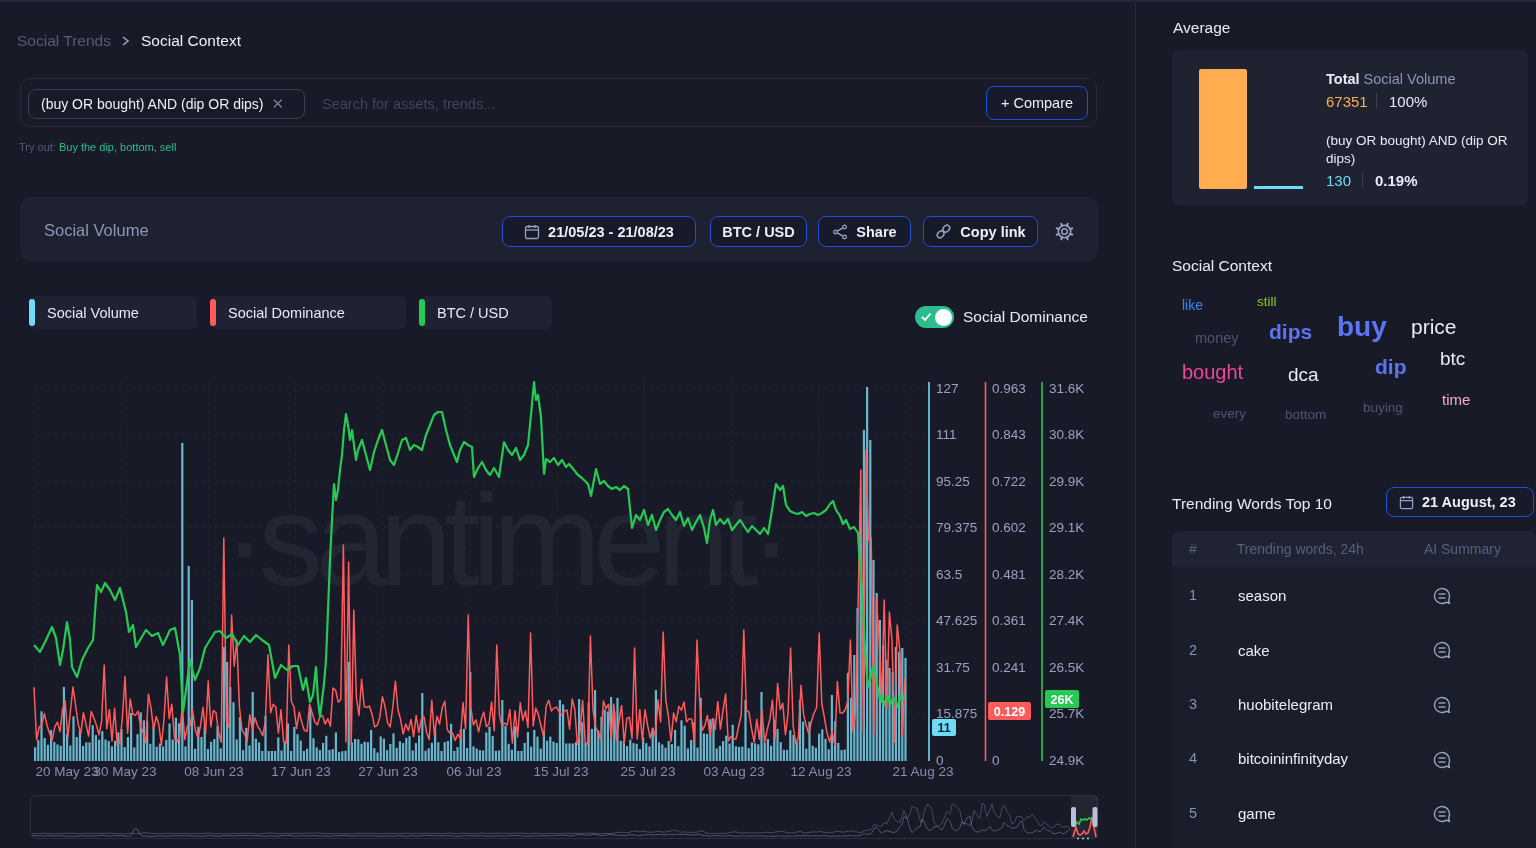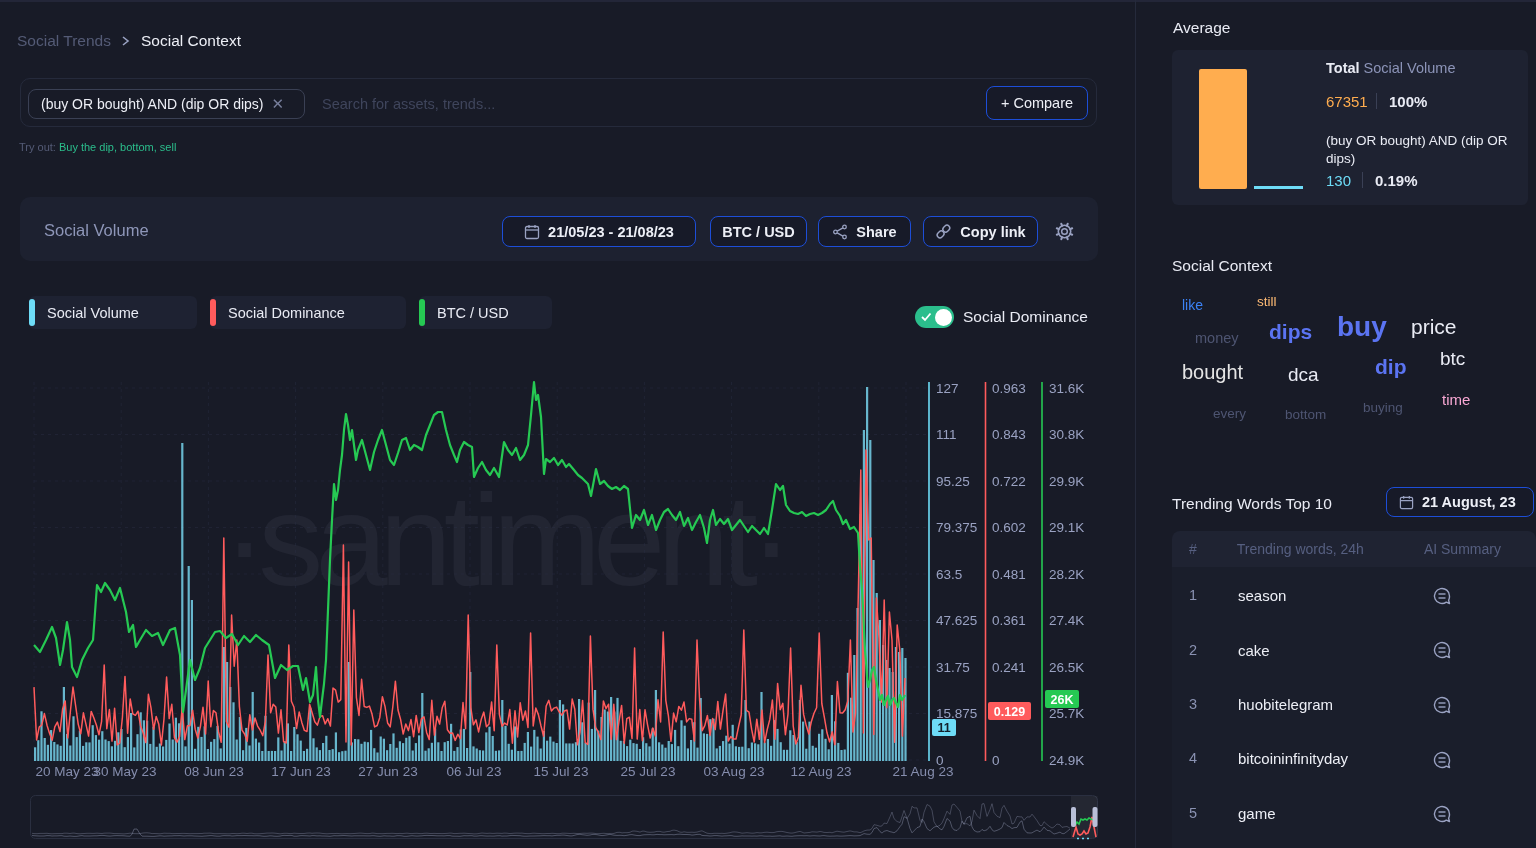--- a/index.html
+++ b/index.html
@@ -454,37 +454,37 @@
     <rect x="1071" y="807" width="5" height="20" rx="2" fill="#B9BfD8"></rect>
     <rect x="1092.5" y="807" width="5" height="20" rx="2" fill="#B9BFD8"></rect>
     <line x1="1077" y1="838.5" x2="1092" y2="838.5" stroke="#6EDCF7" stroke-width="1.4" stroke-dasharray="2 3"></line>
   </svg>
 
 <div class="abs" style="left:1135px;top:0;width:1px;height:848px;background:#252A3B"></div>
 <div class="abs" style="left:1173px;top:19px;font-size:15.5px">Average</div>
 <div class="abs" style="left:1172px;top:50px;width:356px;height:155px;background:#1E2231;border-radius:6px"></div>
 <div class="abs" style="left:1199px;top:69px;width:48px;height:120px;background:#FFAD4F;border-radius:2px"></div>
 <div class="abs" style="left:1254px;top:186px;width:49px;height:3px;background:#6EDCF7"></div>
-<div class="abs" style="left:1326px;top:60px;font-size:14.5px"><b>Total</b> <span style="color:#8C94B8">Social Volume</span></div>
+<div class="abs" style="left:1326px;top:71px;font-size:14.5px"><b>Total</b> <span style="color:#8C94B8">Social Volume</span></div>
 <div class="abs" style="left:1326px;top:93px;font-size:15px;font-weight:normal;color:#FFAD4F">67351</div>
 <div class="abs" style="left:1376px;top:93px;width:1px;height:16px;background:#3A4055"></div>
-<div class="abs" style="left:1389px;top:93px;font-size:15px;font-weight:bold">100%</div>
+<div class="abs" style="left:1389px;top:93px;font-size:15px;font-weight:normal">100%</div>
 <div class="abs" style="left:1326px;top:132px;width:185px;font-size:13.5px;line-height:17.5px">(buy OR bought) AND (dip OR dips)</div>
 <div class="abs" style="left:1326px;top:172px;font-size:15px;color:#6EDCF7">130</div>
 <div class="abs" style="left:1362px;top:172px;width:1px;height:16px;background:#3A4055"></div>
 <div class="abs" style="left:1375px;top:172px;font-size:15px;font-weight:bold">0.19%</div>
 
 <div class="abs" style="left:1172px;top:257px;font-size:15.5px">Social Context</div>
 <div class="abs" style="left:1182px;top:297px;font-size:14px;color:#3b82f6">like</div>
-<div class="abs" style="left:1257px;top:294px;font-size:13.5px;color:#fdba74">still</div>
+<div class="abs" style="left:1257px;top:294px;font-size:13.5px;color:#84cc16">still</div>
 <div class="abs" style="left:1195px;top:330px;font-size:14.5px;color:#4E5572">money</div>
 <div class="abs" style="left:1269px;top:320px;font-size:21px;font-weight:bold;color:#5B74F2">dips</div>
 <div class="abs" style="left:1337px;top:311px;font-size:28px;font-weight:bold;color:#5B74F2">buy</div>
 <div class="abs" style="left:1411px;top:315px;font-size:21px;color:#E9EBF4">price</div>
-<div class="abs" style="left:1182px;top:361px;font-size:20px;color:#e5e5e5">bought</div>
+<div class="abs" style="left:1182px;top:361px;font-size:20px;color:#ec4899">bought</div>
 <div class="abs" style="left:1288px;top:364px;font-size:19px;color:#E9EBF4">dca</div>
 <div class="abs" style="left:1375px;top:355px;font-size:21px;font-weight:bold;color:#5B74F2">dip</div>
 <div class="abs" style="left:1440px;top:348px;font-size:19px;color:#E9EBF4">btc</div>
 <div class="abs" style="left:1213px;top:406px;font-size:13.5px;color:#4E5572">every</div>
 <div class="abs" style="left:1285px;top:407px;font-size:13.5px;color:#4E5572">bottom</div>
 <div class="abs" style="left:1363px;top:400px;font-size:13.5px;color:#4E5572">buying</div>
 <div class="abs" style="left:1442px;top:391px;font-size:15px;color:#f9a8d4">time</div>
 
 <div class="abs" style="left:1172px;top:495px;font-size:15.5px">Trending Words Top 10</div>
 <div class="btn" style="left:1386px;top:487px;width:148px;height:30px;justify-content:flex-start;padding-left:12px">

